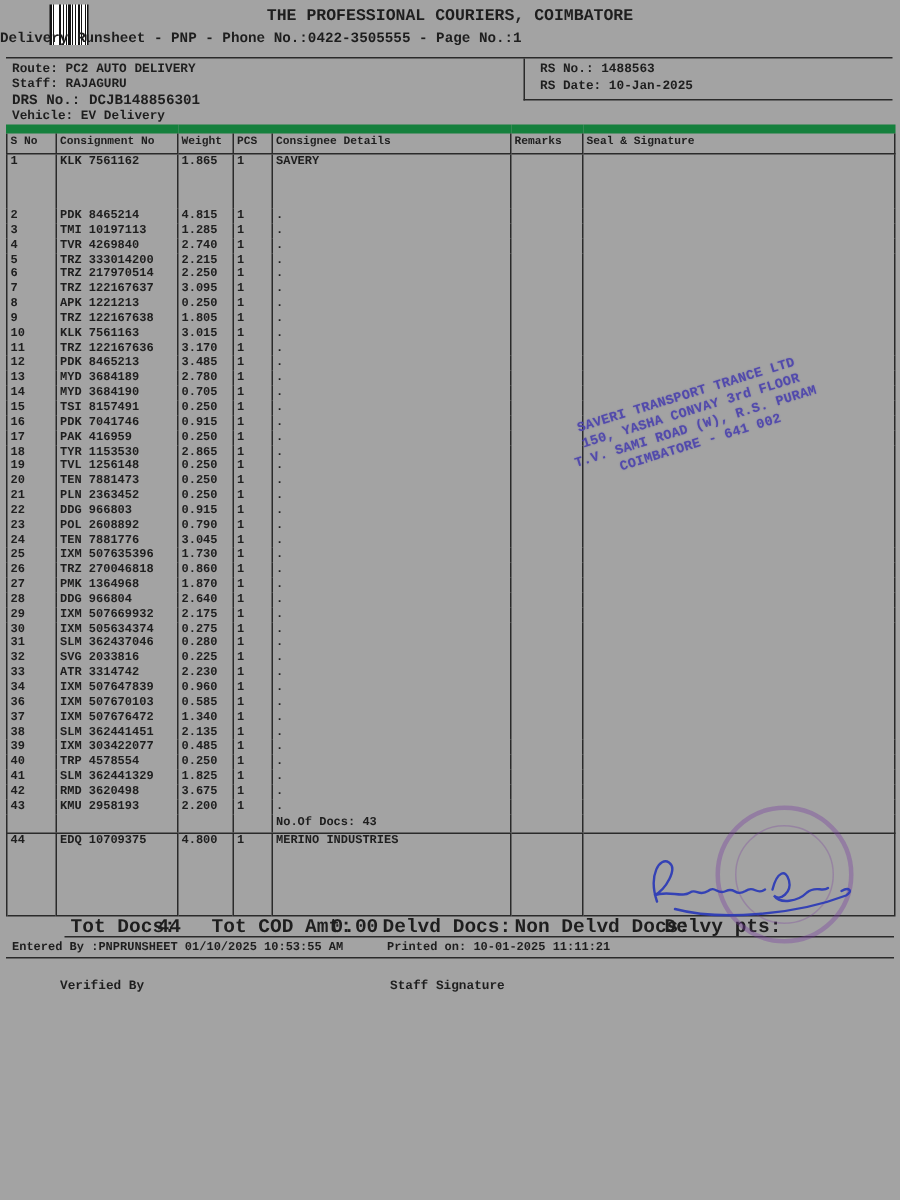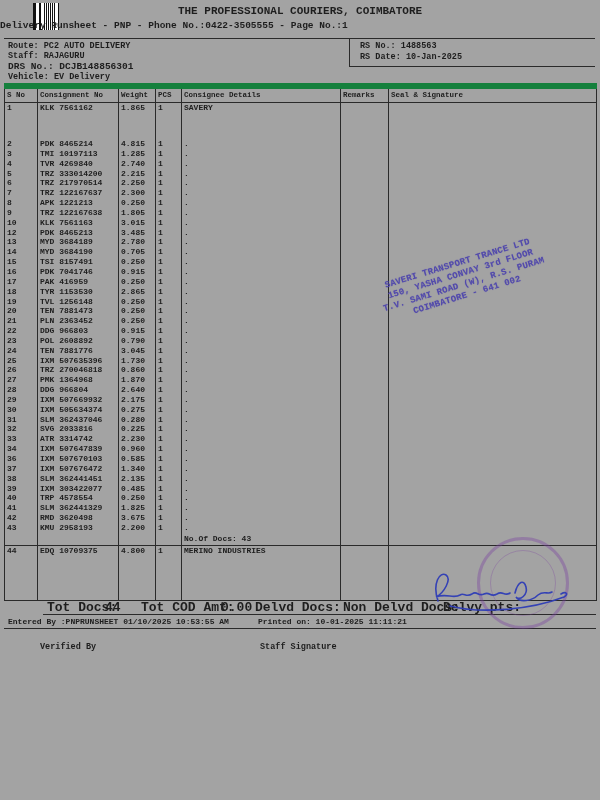--- a/index.html
+++ b/index.html
@@ -147,21 +147,21 @@
             <td>TRZ 217970514</td>
             <td>2.250</td>
             <td>1</td>
             <td>.</td>
             <td></td>
             <td></td>
           </tr>
           <tr>
             <td>7</td>
             <td>TRZ 122167637</td>
-            <td>2.300</td>
+            <td>3.095</td>
             <td>1</td>
             <td>.</td>
             <td></td>
             <td></td>
           </tr>
           <tr>
             <td>8</td>
             <td>APK 1221213</td>
             <td>0.250</td>
             <td>1</td>
@@ -175,20 +175,29 @@
             <td>1.805</td>
             <td>1</td>
             <td>.</td>
             <td></td>
             <td></td>
           </tr>
           <tr>
             <td>10</td>
             <td>KLK 7561163</td>
             <td>3.015</td>
+            <td>1</td>
+            <td>.</td>
+            <td></td>
+            <td></td>
+          </tr>
+          <tr>
+            <td>11</td>
+            <td>TRZ 122167636</td>
+            <td>3.170</td>
             <td>1</td>
             <td>.</td>
             <td></td>
             <td></td>
           </tr>
           <tr>
             <td>12</td>
             <td>PDK 8465213</td>
             <td>3.485</td>
             <td>1</td>

